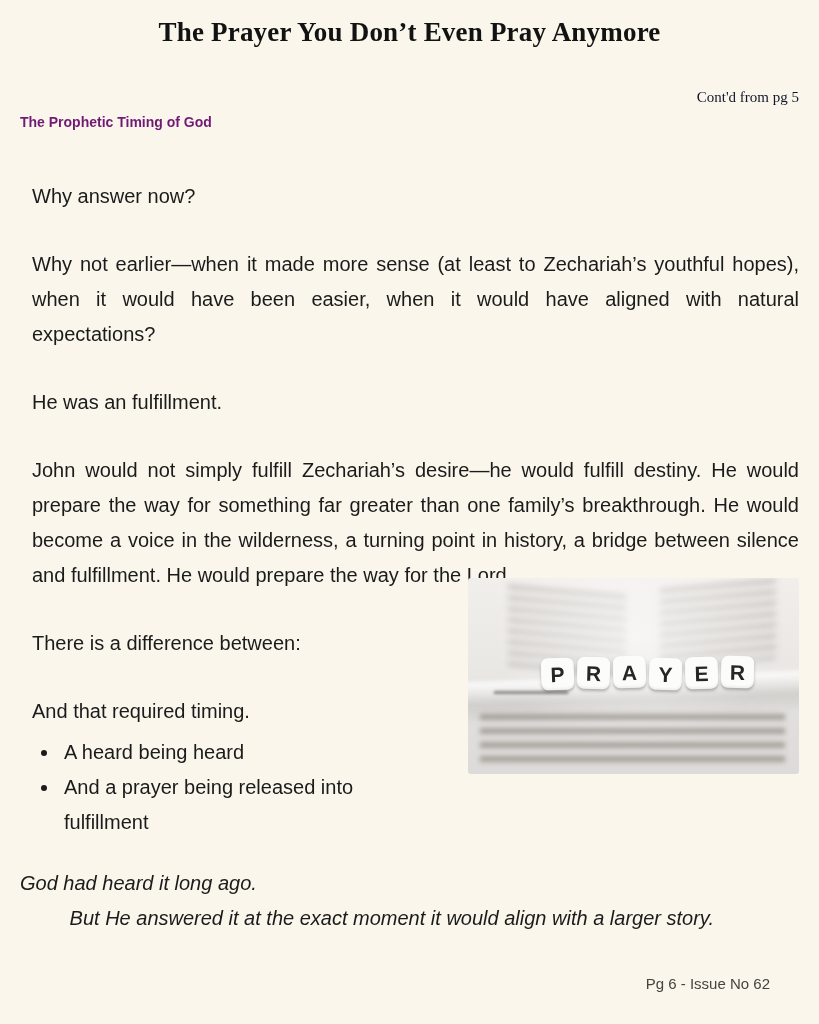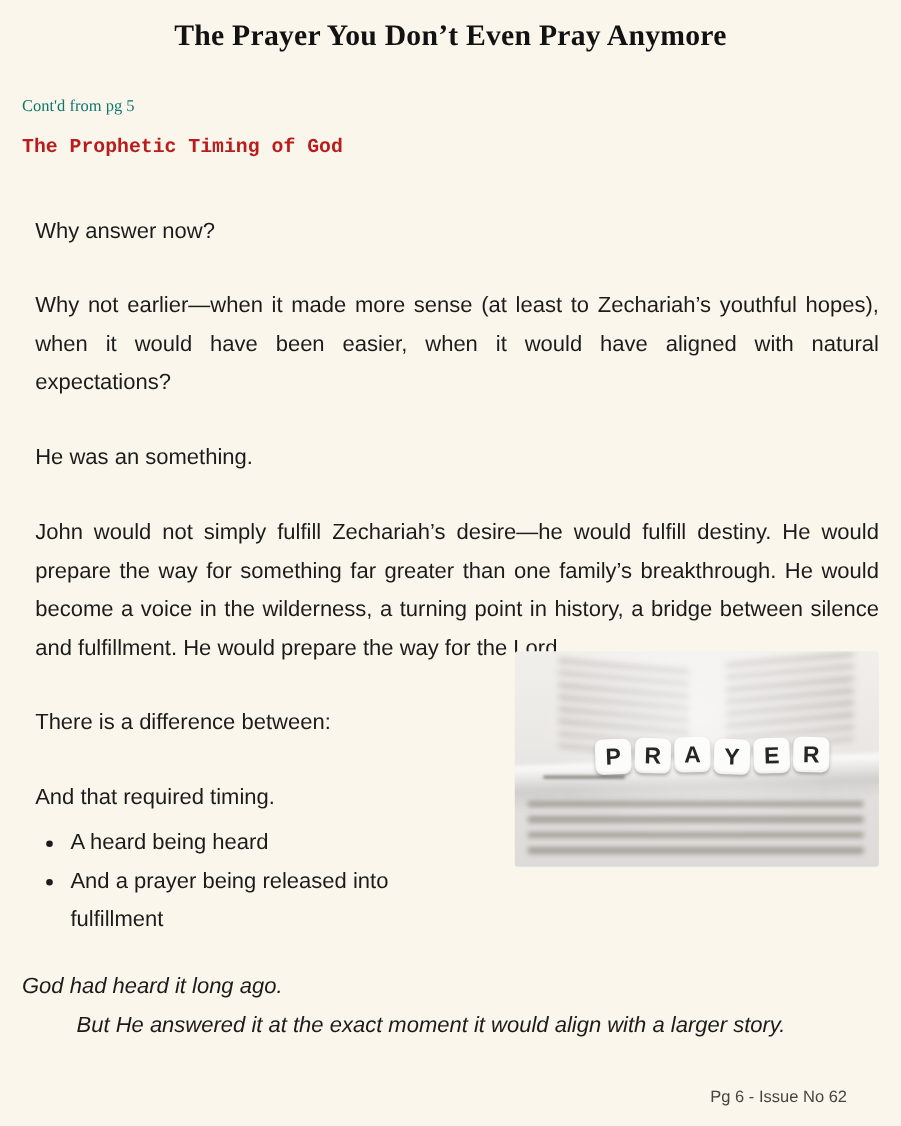--- a/index.html
+++ b/index.html
@@ -16,31 +16,31 @@
     margin: 0; padding-top: 17px;
     text-align: center;
     font-family: "Liberation Serif", "DejaVu Serif", serif;
     font-weight: bold;
     font-size: 27px;
     letter-spacing: .2px;
     color: #121212;
   }
 
   .contd {
-    margin: 41px 0 18px 0;
+    margin: 41px 0 8px 0;
     font-family: "Liberation Serif", "DejaVu Serif", serif;
     font-size: 15px;
-    color: #0f766e;
+    color: #0f172a;
+    text-align: right;
   }
   .section-heading {
     margin: 3px 0 0 0;
-    font-size: 18px;
+    font-size: 14px;
     font-weight: bold;
-    color: #b91c1c;
-    font-family: Liberation Mono, monospace;
+    color: #701a75;
   }
 
   .content { font-size: 20px; line-height: 35px; }
   .content p { margin: 33px 0 0 12px; }
   .content p.first { margin-top: 49px; }
   .just { text-align: justify; }
 
   ul.diff-list {
     margin: 6px 0 0 0;
     padding-left: 40px;
@@ -128,21 +128,21 @@
 
   <h1 class="title">The Prayer You Don’t Even Pray Anymore</h1>
 
   <div class="contd">Cont'd from pg 5</div>
   <h2 class="section-heading">The Prophetic Timing of God</h2>
 
   <div class="content">
 
     <p class="first">Why answer now?</p>
     <p class="just">Why not earlier—when it made more sense (at least to Zechariah’s youthful hopes), when it would have been easier, when it would have aligned with natural expectations?</p>
-    <p>He was an something.</p>
+    <p>He was an fulfillment.</p>
     <p class="just">John would not simply fulfill Zechariah’s desire—he would fulfill destiny. He would prepare the way for something far greater than one family’s breakthrough. He would become a voice in the wilderness, a turning point in history, a bridge between silence and fulfillment. He would prepare the way for the Lord.</p>
 
     <div class="photo">
       <div class="np-col np-col-left"></div>
       <div class="np-col np-col-right"></div>
       <div class="np-fold"></div>
       <div class="np-haze"></div>
       <div class="np-shadow"></div>
       <div class="np-bottom"></div>
       <div class="tiles">

